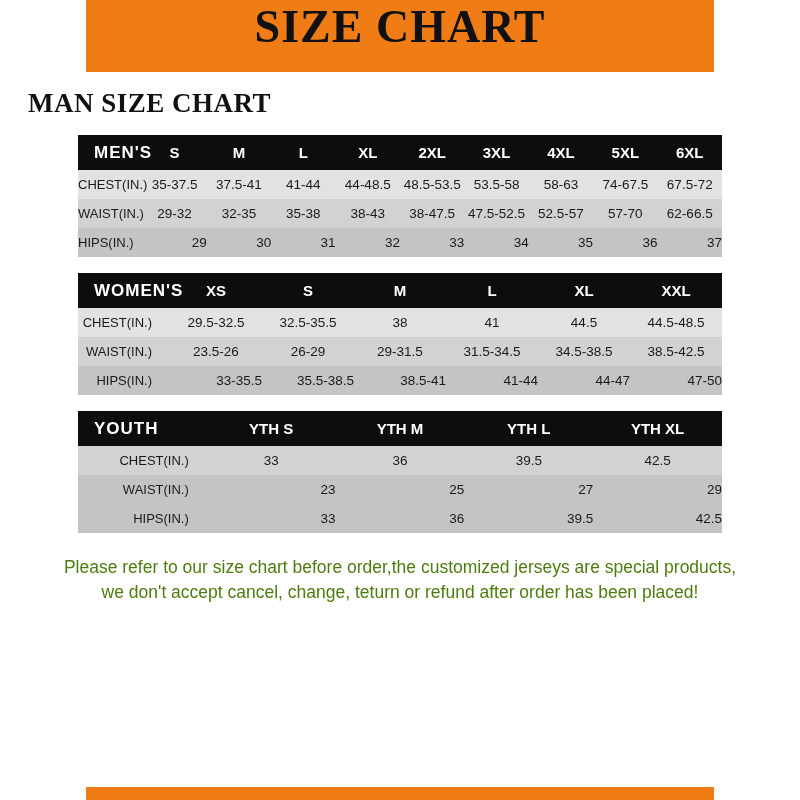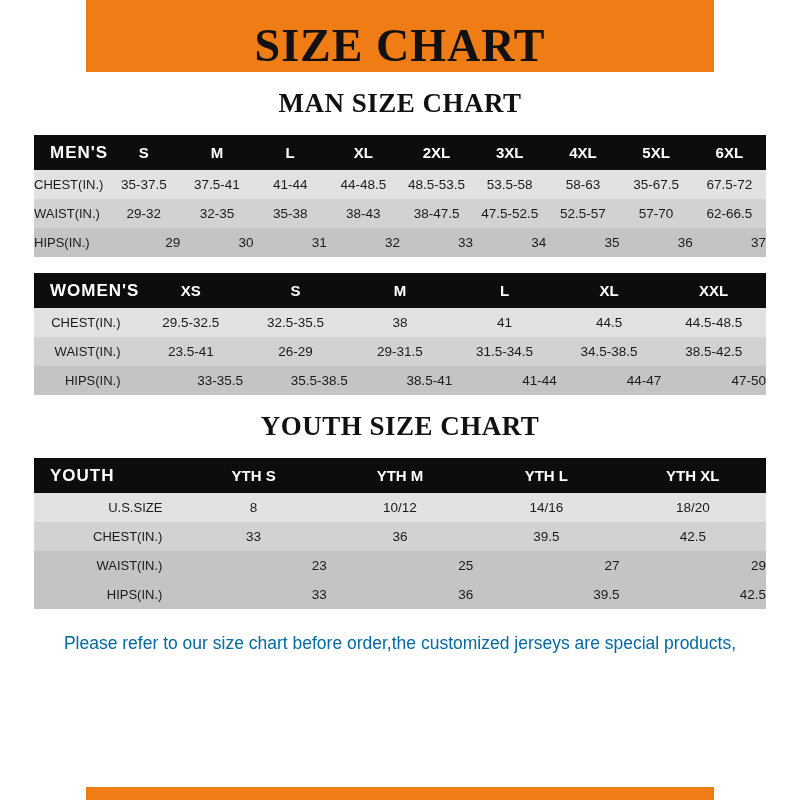--- a/index.html
+++ b/index.html
@@ -18,21 +18,21 @@
     width: 800px;
     height: 800px;
     box-sizing: border-box;
     background: #ffffff;
   }
   .banner {
     position: relative;
     height: 72px;
     background: #f07c16;
     display: flex;
-    align-items: flex-end;
+    align-items: flex-start;
     justify-content: center;
   }
   .banner::before,
   .banner::after {
     content: "";
     position: absolute;
     top: 0;
     bottom: 0;
     width: 86px;
     background: #ffffff;
@@ -45,30 +45,30 @@
     font-family: "Liberation Serif", serif;
     font-weight: bold;
     font-size: 46px;
     letter-spacing: 1px;
     color: #111111;
   }
   .section {
     padding: 0 28px;
   }
   .section-title {
-    text-align: center;
+    text-align: left;
     font-family: "Liberation Serif", serif;
     font-weight: bold;
     font-size: 27px;
     color: #111111;
     margin: 16px 0 12px 0;
     letter-spacing: 0.5px;
   }
   table.size-table {
-    width: 732px;
+    width: 644px;
     margin: 16px auto;
     border-collapse: collapse;
     table-layout: fixed;
   }
   table.size-table th,
   table.size-table td {
     text-align: center;
     font-size: 13.5px;
     color: #1a1a1a;
     padding: 0;
@@ -94,21 +94,21 @@
     font-size: 13px;
     color: #1a1a1a;
   }
   table.size-table tbody tr.shade-a td { background: #e2e2e2; }
   table.size-table tbody tr.shade-b td { background: #d2d2d2; }
   table.size-table tbody tr.shade-c td { background: #c4c4c4; text-align: right; }
   .note {
     margin: 22px auto 0 auto;
     width: 760px;
     text-align: center;
-    color: #0369a1;
+    color: #4d7c0f;
     font-size: 17.5px;
     line-height: 1.45;
     font-family: "Liberation Sans", sans-serif;
   }
   .note span { display: block; }
   .bottom-bar {
     position: absolute;
     left: 0;
     bottom: 0;
     width: 100%;
@@ -156,21 +156,21 @@
       <tbody>
         <tr class="shade-a">
           <td class="row-head">CHEST(IN.)</td>
           <td>35-37.5</td>
           <td>37.5-41</td>
           <td>41-44</td>
           <td>44-48.5</td>
           <td>48.5-53.5</td>
           <td>53.5-58</td>
           <td>58-63</td>
-          <td>35-67.5</td>
+          <td>74-67.5</td>
           <td>67.5-72</td>
         </tr>
         <tr class="shade-b">
           <td class="row-head">WAIST(IN.)</td>
           <td>29-32</td>
           <td>32-35</td>
           <td>35-38</td>
           <td>38-43</td>
           <td>38-47.5</td>
           <td>47.5-52.5</td>
@@ -212,60 +212,52 @@
           <td class="row-head">CHEST(IN.)</td>
           <td>29.5-32.5</td>
           <td>32.5-35.5</td>
           <td>38</td>
           <td>41</td>
           <td>44.5</td>
           <td>44.5-48.5</td>
         </tr>
         <tr class="shade-b">
           <td class="row-head">WAIST(IN.)</td>
-          <td>23.5-41</td>
+          <td>23.5-26</td>
           <td>26-29</td>
           <td>29-31.5</td>
           <td>31.5-34.5</td>
           <td>34.5-38.5</td>
           <td>38.5-42.5</td>
         </tr>
         <tr class="shade-c">
           <td class="row-head">HIPS(IN.)</td>
           <td>33-35.5</td>
           <td>35.5-38.5</td>
           <td>38.5-41</td>
           <td>41-44</td>
           <td>44-47</td>
           <td>47-50</td>
         </tr>
       </tbody>
     </table>
   </div>
 
   <div class="section">
-    <div class="section-title">YOUTH SIZE CHART</div>
     <table class="size-table">
       <thead>
         <tr>
           <th class="row-head">YOUTH</th>
           <th>YTH S</th>
           <th>YTH M</th>
           <th>YTH L</th>
           <th>YTH XL</th>
         </tr>
       </thead>
       <tbody>
-        <tr class="shade-a">
-          <td class="row-head">U.S.SIZE</td>
-          <td>8</td>
-          <td>10/12</td>
-          <td>14/16</td>
-          <td>18/20</td>
-        </tr>
         <tr class="shade-b">
           <td class="row-head">CHEST(IN.)</td>
           <td>33</td>
           <td>36</td>
           <td>39.5</td>
           <td>42.5</td>
         </tr>
         <tr class="shade-c">
           <td class="row-head">WAIST(IN.)</td>
           <td>23</td>
@@ -279,16 +271,17 @@
           <td>36</td>
           <td>39.5</td>
           <td>42.5</td>
         </tr>
       </tbody>
     </table>
   </div>
 
   <div class="note">
     <span>Please refer to our size chart before order,the customized jerseys are special products,</span>
+    <span>we don't accept cancel, change, teturn or refund after order has been placed!</span>
   </div>
 
   <div class="bottom-bar"></div>
 </div>
 
 </body></html>

